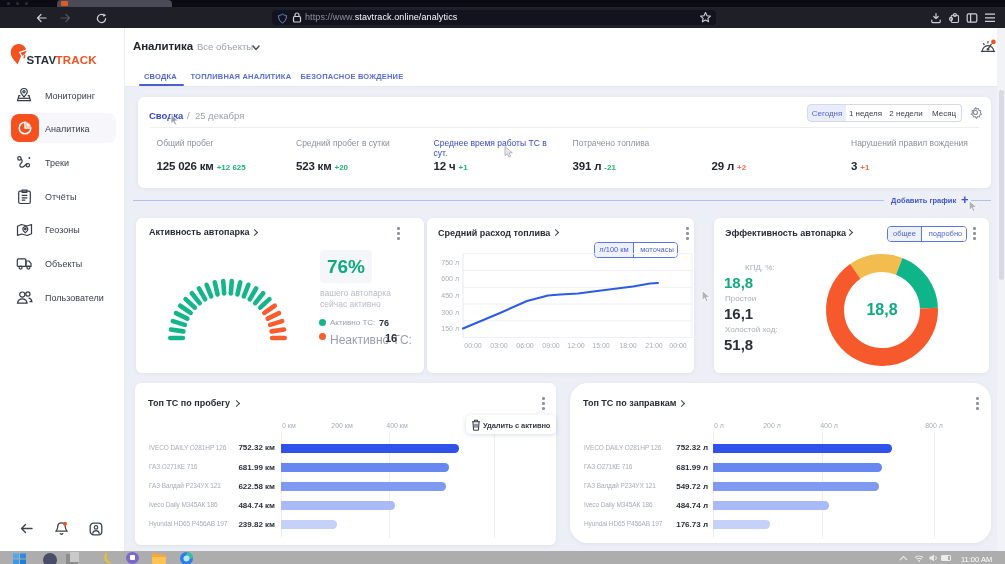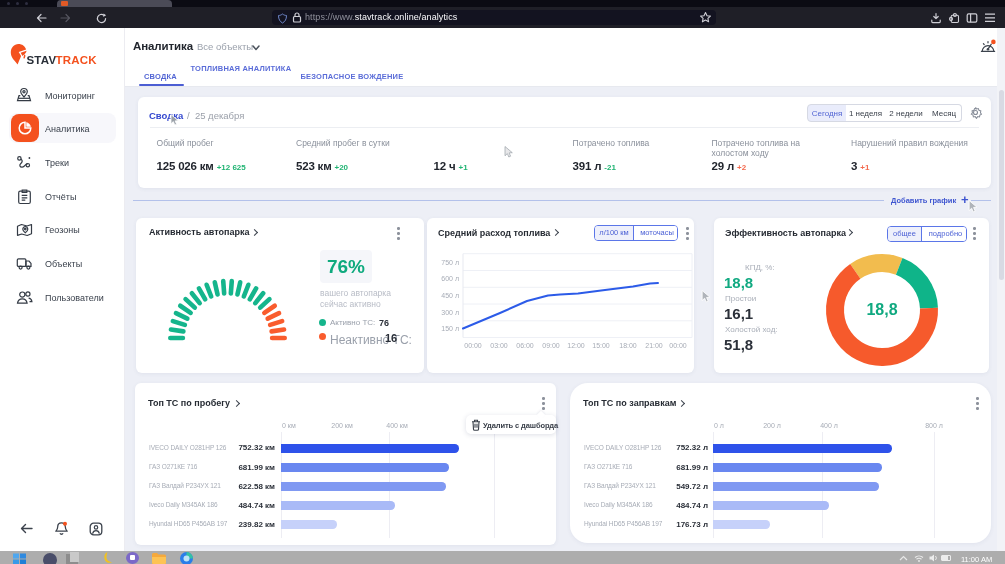--- a/index.html
+++ b/index.html
@@ -192,40 +192,40 @@
       <g fill="none" stroke="#3c434d" stroke-width="1.2" stroke-linecap="round">
         <path d="M2.2 12.4 a5.8 5.8 0 0 1 11.6 0"></path>
         <path d="M1.4 12.4 h13.2"></path>
         <path d="M8.3 9.6 L11.3 5.2"></path>
         <path d="M4.2 5.6 l-0.8-1M8 3.8 v-1.3"></path>
       </g>
       <circle cx="8" cy="10.2" r="1.3" fill="#3c434d"></circle>
       <circle cx="13.4" cy="2.9" r="2.3" fill="#f4511e"></circle>
     </svg>
 <div class="abs tabl" style="left:19px;top:44px;">СВОДКА</div>
-<div class="abs tabl" style="left:65.5px;top:36px;color:#5a6cd8;">ТОПЛИВНАЯ АНАЛИТИКА</div>
+<div class="abs tabl" style="left:65.5px;top:44px;color:#5a6cd8;">ТОПЛИВНАЯ АНАЛИТИКА</div>
 <div class="abs tabl" style="left:175.5px;top:44px;color:#5a6cd8;">БЕЗОПАСНОЕ ВОЖДЕНИЕ</div>
 <div class="abs" id="tabuline" style="left:14px;top:55.5px;width:45px;height:2.5px;"></div>
 
 <div class="card" style="left:13px;top:69px;width:853px;height:91px;">
  <div class="abs" style="left:11px;top:13px;font-size:9.5px;font-weight:bold;color:#3448cf;">Сводка</div>
  <div class="abs" style="left:49px;top:13px;font-size:9.5px;color:#9ba0aa;">/&nbsp; 25 декабря</div>
  <div class="abs" style="left:12px;top:30px;width:829px;height:1px;background:#eceef2;"></div>
  <div class="btn blue" style="left:669px;top:7px;width:40px;height:18px;line-height:17px;border-radius:4px 0 0 4px;">Сегодня</div>
  <div class="btn" style="left:708px;top:7px;width:40px;height:18px;line-height:17px;border-left:none;">1 неделя</div>
  <div class="btn" style="left:747px;top:7px;width:43px;height:18px;line-height:17px;border-left:none;">2 недели</div>
  <div class="btn" style="left:789px;top:7px;width:35px;height:18px;line-height:17px;border-left:none;border-radius:0 4px 4px 0;">Месяц</div>
  <svg class="abs" style="left:831px;top:9px;" width="13" height="13" viewBox="0 0 13 13">
         <path d="M6.5 1l1 1.8 2-.4.7 1.9 2 .7-.4 2L13 8.5l-1.8 1-.4 2-2-.4-1.3 1.9-1.3-1.9-2 .4-.4-2-1.8-1 1.2-1.5-.4-2 2-.7.7-1.9 2 .4z" fill="none" stroke="#878d98" stroke-width="1.1" transform="scale(0.93) translate(0.5,0.3)"></path>
         <circle cx="6.5" cy="6.5" r="2" fill="none" stroke="#878d98" stroke-width="1.1"></circle>
       </svg>
  <div class="glabel gsm" style="left:18.6px;top:41px;width:120px;">Общий пробег</div>
  <div class="glabel gsm" style="left:158px;top:41px;width:120px;">Средний пробег в сутки</div>
+ <div class="glabel gsm" style="left:295.6px;top:41px;width:118px;color:#3448cf;">Среднее время работы ТС в сут.</div>
  <div class="glabel gsm" style="left:434.6px;top:41px;width:120px;">Потрачено топлива</div>
- <div class="glabel gsm" style="left:573.5px;top:41px;width:120px;">Потрачено топлива на холостом ходу</div>
  <div class="glabel gsm" style="left:713px;top:41px;width:125px;">Нарушений правил вождения</div>
  <div class="val" style="left:18.6px;top:63px;">125 026 км <span class="delta green">+12 625</span></div>
  <div class="val" style="left:158px;top:63px;">523 км <span class="delta green">+20</span></div>
  <div class="val" style="left:295.6px;top:63px;">12 ч <span class="delta green">+1</span></div>
  <div class="val" style="left:434.6px;top:63px;">391 л <span class="delta green">-21</span></div>
  <div class="val" style="left:573.5px;top:63px;">29 л <span class="delta redd">+2</span></div>
  <div class="val" style="left:713px;top:63px;">3 <span class="delta redd">+1</span></div>
 </div>
 
 <div class="abs" style="left:8px;top:172px;width:751px;height:1px;background:#b3c1ea;"></div>
@@ -274,21 +274,21 @@
  <div class="abs" style="left:194px;top:100px;font-size:8px;color:#9aa0ab;">Активно ТС:</div>
  <div class="abs" style="left:243px;top:99.5px;font-size:9px;font-weight:bold;color:#2b3039;">76</div>
  <div class="abs" style="left:183px;top:115px;width:7px;height:7px;border-radius:50%;background:#f95c2d;"></div>
  <div class="abs" style="left:194px;top:114.5px;font-size:12px;color:#9aa0ab;">Неактивно ТС:</div>
  <div class="abs" style="left:249px;top:114px;font-size:11px;font-weight:bold;color:#2b3039;">16</div>
 </div>
 
 <div class="card" style="left:302px;top:190px;width:267px;height:155px;">
  <div class="ctitle" style="left:11px;top:10px;">Средний расход топлива</div>
  <div class="chev" style="left:126px;top:12px;"></div>
- <div class="abs" style="left:167px;top:7px;width:84px;height:16px;border:1px solid #5b76e8;border-radius:4px;overflow:hidden;">
+ <div class="abs" style="left:167px;top:24px;width:84px;height:16px;border:1px solid #5b76e8;border-radius:4px;overflow:hidden;">
    <div class="abs" style="left:0;top:0;width:39px;height:14px;background:#eef0fb;border-right:1px solid #5b76e8;color:#4a5fd5;font-size:7.5px;text-align:center;line-height:14px;">л/100 км</div>
    <div class="abs" style="left:40px;top:0;width:44px;height:14px;background:#fff;color:#4a5fd5;font-size:7.5px;text-align:center;line-height:14px;">моточасы</div>
  </div>
  <div class="dots3" style="left:259px;top:9px;">
         <i></i>
         <i></i>
         <i></i>
       </div>
  <svg class="abs" style="left:0;top:0;" width="267" height="155" viewBox="0 0 267 155">
   <g stroke="#eef0f6" stroke-width="1">
@@ -376,21 +376,21 @@
  <div class="abs bar" style="top:137.3px;width:56px;background:#c6d1fa;"></div>
  <div class="abs" style="left:331px;top:32px;width:90px;height:19px;background:#fff;border-radius:5px;box-shadow:0 1px 5px rgba(60,70,110,0.18);"></div>
  <div class="abs" style="left:403px;top:29px;width:6px;height:6px;background:#fff;transform:rotate(45deg);box-shadow:-1px -1px 2px rgba(60,70,110,0.08);"></div>
  <svg class="abs" style="left:336px;top:36px;" width="10" height="12" viewBox="0 0 10 12">
         <g fill="none" stroke="#3a404a" stroke-width="1.1">
           <path d="M1 2.8h8M3.5 2.8V1.2h3v1.6"></path>
           <path d="M2 2.8l.5 7.6a1 1 0 0 0 1 .9h3a1 1 0 0 0 1-.9l.5-7.6"></path>
           <path d="M4 4.8v4M6 4.8v4"></path>
         </g>
       </svg>
- <div class="abs" style="left:348px;top:37.5px;font-size:7.5px;font-weight:bold;color:#3a404a;white-space:nowrap;letter-spacing:-0.1px;">Удалить с дашборда</div>
+ <div class="abs" style="left:348px;top:37.5px;font-size:7.5px;font-weight:bold;color:#3a404a;white-space:nowrap;letter-spacing:-0.1px;">Удалить с активно</div>
 </div>
 
 <div class="card" style="left:445px;top:355px;width:421px;height:160px;border-radius:18px;">
  <div class="ctitle" style="left:13px;top:15px;">Топ ТС по заправкам</div>
  <div class="chev" style="left:109px;top:17.5px;"></div>
  <div class="dots3" style="left:406px;top:14px;">
         <i></i>
         <i></i>
         <i></i>
       </div>

